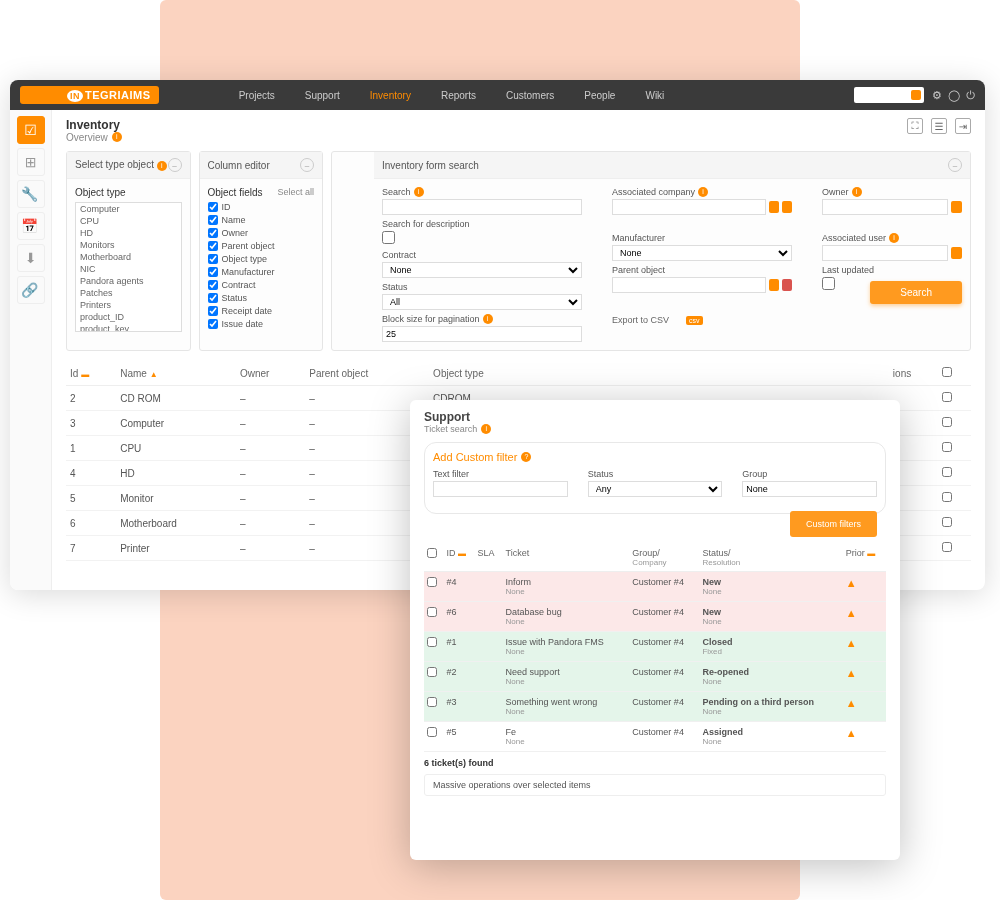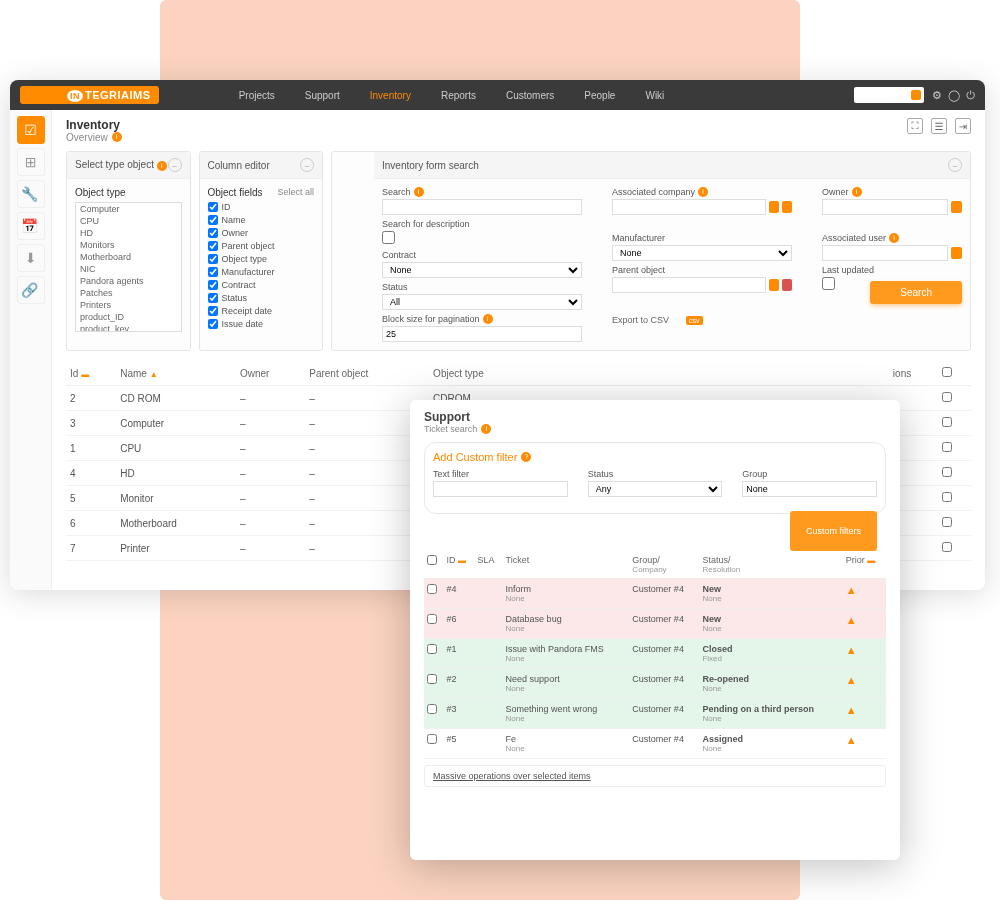--- a/index.html
+++ b/index.html
@@ -55,31 +55,31 @@
 .tbl td { padding: 6px 4px; border-bottom: 1px solid #f2f2f2; }
 .sort-arr { color: #ff8c00; font-size: 8px; }
 .overlay-window { position: absolute; left: 410px; top: 400px; width: 490px; height: 460px; background: #fff; border-radius: 6px; box-shadow: 0 6px 40px rgba(0,0,0,0.25); padding: 10px 14px; font-size: 10px; color: #555; overflow: hidden; }
 .ow-h { font-size: 12px; font-weight: bold; color: #444; }
 .ow-sub { font-size: 9px; color: #888; display: flex; align-items: center; gap: 4px; margin-bottom: 8px; }
 .filter-box { border: 1px solid #e8e8e8; border-radius: 12px; padding: 8px; margin-bottom: 8px; }
 .filter-box h3 { font-size: 11px; color: #ff8c00; font-weight: normal; display: flex; align-items: center; gap: 4px; margin-bottom: 6px; }
 .frow { display: flex; gap: 20px; margin-bottom: 8px; }
 .frow .fld { flex: 1; }
 .adv { border: 1px solid #eee; padding: 5px 8px; font-size: 9px; color: #666; border-radius: 3px; margin-top: 4px; }
-.cf-btn { background: #ff9a1f; color: #fff; border: none; padding: 15px 16px; font-size: 9px; border-radius: 3px; float: right; margin-top: 6px; cursor: pointer; }
+.cf-btn { background: #ff9a1f; color: #fff; border: none; padding: 8px 16px; font-size: 9px; border-radius: 3px; float: right; margin-top: 6px; cursor: pointer; }
 .tkt-tbl { width: 100%; border-collapse: collapse; font-size: 9px; margin-top: 30px; clear: both; }
 .tkt-tbl th { text-align: left; padding: 4px 3px; font-weight: normal; color: #666; border-bottom: 1px solid #eee; vertical-align: top; }
 .tkt-tbl th .sub { display: block; font-size: 8px; color: #999; }
 .tkt-tbl td { padding: 5px 3px; border-bottom: 1px solid #f0f0f0; vertical-align: top; }
 .tkt-tbl tr.red td { background: #fce8e8; }
 .tkt-tbl tr.green td { background: #e4f5ea; }
 .tkt-tbl .sub2 { display: block; font-size: 8px; color: #999; }
 .prio { color: #ff8c00; font-size: 11px; }
 .footer-note { font-size: 9px; font-weight: bold; color: #333; margin-top: 6px; }
-.mass-ops { border: 1px solid #eee; padding: 5px 8px; font-size: 9px; color: #555; border-radius: 3px; margin-top: 6px; text-decoration: underline; }
+.mass-ops { border: 1px solid #eee; padding: 5px 8px; font-size: 9px; color: #555; border-radius: 3px; margin-top: 6px; }
 input[type=checkbox].tk { width: 10px; height: 10px; }
 </style>
 </head>
 <body>
 
 <div class="bg-peach"></div>
 
 <div class="main-window">
   <div class="topbar">
     <div class="logo"><span class="in">IN</span><span>TEGRIAIMS</span></div>
@@ -447,14 +447,15 @@
           <td><input type="checkbox" class="tk" style=""></td>
           <td>#5</td>
           <td></td>
           <td>Fe<span class="sub2">None</span></td>
           <td>Customer #4</td>
           <td><b>Assigned</b><span class="sub2">None</span></td>
           <td><span class="prio">▲</span></td>
         </tr>
       </tbody>
   </table>
+  <div class="footer-note">6 ticket(s) found</div>
   <div class="mass-ops">Massive operations over selected items</div>
 </div>
 
 </body></html>

